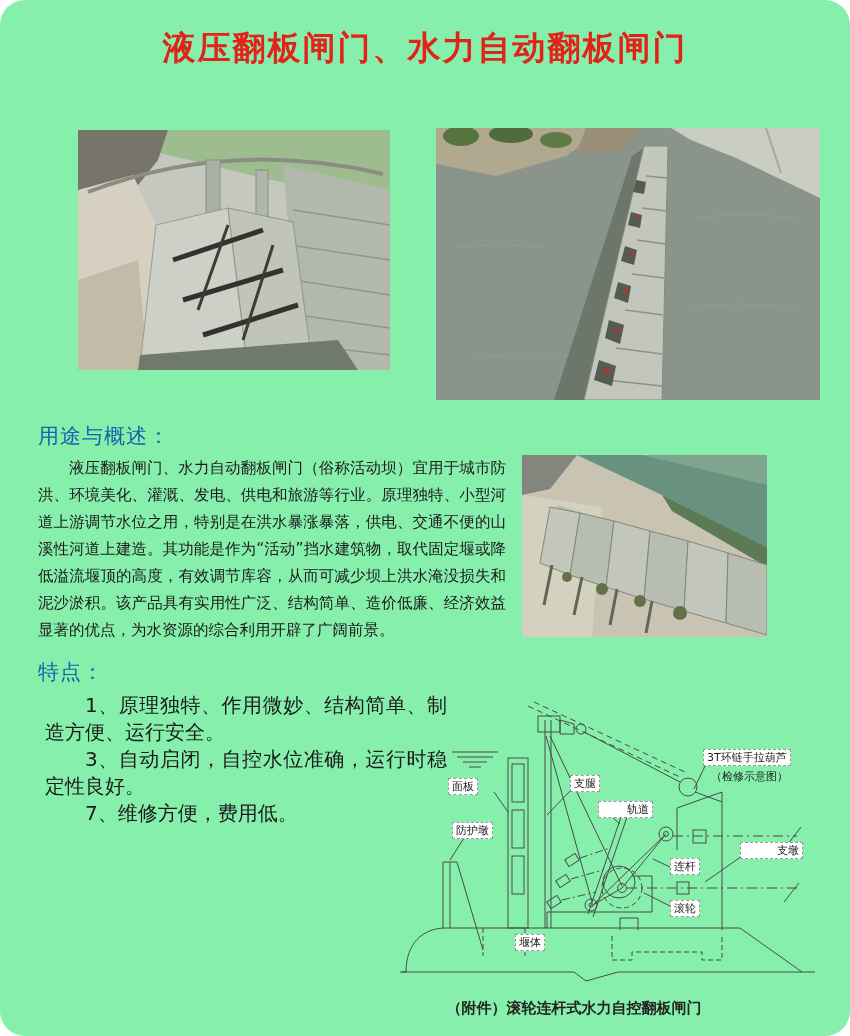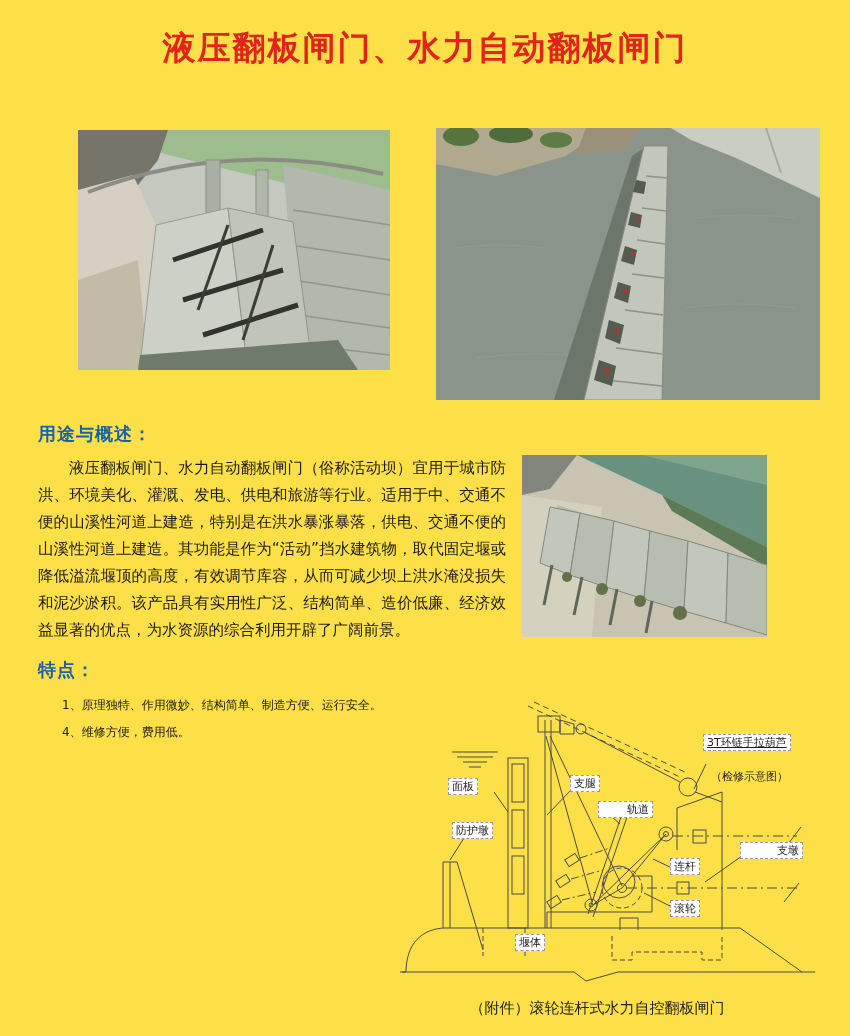--- a/index.html
+++ b/index.html
@@ -1,55 +1,55 @@
 <!DOCTYPE html>
 <html style="--title-color: #e2231a; --accent-color: #1861ac;"><head>
 <meta charset="utf-8">
 <style>
   html,body { margin:0; padding:0; background:#ffffff; }
   .page {
-    position:relative; width:850px; height:1036px; background:#fde047;
-    font-family:"DejaVu Sans", sans-serif; overflow:hidden;
+    position:relative; width:850px; height:1036px; background:#86efac;
+    font-family:"DejaVu Sans", sans-serif; overflow:hidden;border-radius:25px;
   }
   .title {
     position:absolute; top:26px; left:0; width:100%;
     text-align:center; font-size:33px; font-weight:bold;
     color:var(--title-color,#e2231a); letter-spacing:2px;
   }
   .photo { position:absolute; overflow:hidden; }
   .photo svg { display:block; width:100%; height:100%; }
   .photo1 { left:78px;  top:130px; width:312px; height:240px; }
   .photo2 { left:436px; top:128px; width:384px; height:272px; }
   .photo3 { left:522px; top:455px; width:245px; height:182px; }
   .heading {
-    position:absolute; font-size:18px; font-weight:bold;
+    position:absolute; font-size:21px; font-weight:normal;
     color:var(--accent-color,#1861ac); letter-spacing:1px;
   }
   .h-overview { left:38px; top:422px; }
   .h-features { left:38px; top:658px; }
   .overview-body {
     position:absolute; left:38px; top:455px; width:468px;
     font-size:15.5px; line-height:27px; color:#1a1a1a; text-align:justify;
   }
   .overview-body p { margin:0; text-indent:2em; }
   .features {
-    position:absolute; left:38px; top:692px; width:402px;
-    font-size:12px; line-height:27px; color:#1a1a1a; text-align:justify;
+    position:absolute; left:45px; top:692px; width:402px;
+    font-size:20px; line-height:27px; color:#1a1a1a; text-align:justify;
   }
   .features p { margin:0; text-indent:2em; }
   .diagram { position:absolute; left:400px; top:690px; width:450px; height:305px; }
   .diagram svg { position:absolute; left:0; top:0; }
   .dlabel {
     position:absolute; font-size:11px; line-height:15px; color:#222;
     border:1px dashed #999; padding:0 3px; background:#fff; white-space:nowrap;
   }
   .dnote { position:absolute; font-size:11px; line-height:14px; color:#222; white-space:nowrap;text-align:center; }
   .caption {
-    position:absolute; left:427px; top:999px; width:340px;
-    text-align:center; font-size:15px; font-weight:400; color:#222;
+    position:absolute; left:404px; top:999px; width:340px;
+    text-align:center; font-size:15px; font-weight:700; color:#222;
   }
 </style>
 </head>
 <body>
 
 <div class="page">
 
   <div class="title">液压翻板闸门、水力自动翻板闸门</div>
 
   <div class="photo photo1">
@@ -126,21 +126,21 @@
         <circle cx="190" cy="163" r="2.2"></circle>
           <circle cx="181" cy="203" r="2.4"></circle>
         <circle cx="171" cy="243" r="2.6"></circle>
       </g>
     </svg>
   </div>
 
   <div class="heading h-overview">用途与概述：</div>
 
   <div class="overview-body">
-    <p>液压翻板闸门、水力自动翻板闸门（俗称活动坝）宜用于城市防洪、环境美化、灌溉、发电、供电和旅游等行业。适用于中、交通不便的山溪性河道上建造，特别是在洪水暴涨暴落，供电、交通不便的山溪性河道上建造。其功能是作为“活动”挡水建筑物，取代固定堰或降低溢流堰顶的高度，有效调节库容，从而可减少坝上洪水淹没损失和泥沙淤积。该产品具有实用性广泛、结构简单、造价低廉、经济效益显著的优点，为水资源的综合利用开辟了广阔前景。</p>
+    <p>液压翻板闸门、水力自动翻板闸门（俗称活动坝）宜用于城市防洪、环境美化、灌溉、发电、供电和旅游等行业。原理独特、小型河道上游调节水位之用，特别是在洪水暴涨暴落，供电、交通不便的山溪性河道上建造。其功能是作为“活动”挡水建筑物，取代固定堰或降低溢流堰顶的高度，有效调节库容，从而可减少坝上洪水淹没损失和泥沙淤积。该产品具有实用性广泛、结构简单、造价低廉、经济效益显著的优点，为水资源的综合利用开辟了广阔前景。</p>
   </div>
 
   <div class="photo photo3">
     <svg viewBox="0 0 245 182" preserveAspectRatio="none">
       <rect width="245" height="182" fill="#c9c4b2"></rect>
       <polygon points="55,0 245,0 245,92 140,40" fill="#68927f"></polygon>
       <polygon points="120,0 245,0 245,30" fill="#7fa58e"></polygon>
       <polygon points="0,0 55,0 28,34 0,40" fill="#83867c"></polygon>
       <polygon points="140,40 245,92 245,112 150,56" fill="#5c7a55"></polygon>
       <polygon points="0,40 80,52 70,182 0,182" fill="#d5d1bf"></polygon>
@@ -165,21 +165,22 @@
         <circle cx="118" cy="146" r="6"></circle>
           <circle cx="158" cy="158" r="7"></circle>
       </g>
     </svg>
   </div>
 
   <div class="heading h-features">特点：</div>
 
   <div class="features">
     <p>1、原理独特、作用微妙、结构简单、制造方便、运行安全。</p>
-    <p>4、维修方便，费用低。</p>
+    <p>3、自动启闭，自控水位准确，运行时稳定性良好。</p>
+    <p>7、维修方便，费用低。</p>
   </div>
 
   <div class="diagram">
     <svg width="450" height="305" viewBox="0 0 450 305">
       <g stroke="#4a4a4a" stroke-width="1" fill="none">
 
         <line x1="145" y1="30" x2="145" y2="238"></line>
           <line x1="151" y1="30" x2="151" y2="238"></line>
         <rect x="138" y="26" width="22" height="16"></rect>
         <polygon points="160,30 174,34 174,44 160,44"></polygon>
@@ -252,21 +253,21 @@
         <line x1="306" y1="74" x2="294" y2="99"></line>
         <line x1="342" y1="166" x2="305" y2="192"></line>
         <line x1="272" y1="178" x2="253" y2="169"></line>
         <line x1="272" y1="217" x2="244" y2="203"></line>
       </g>
     </svg>
     <div class="dlabel" style="left:48px;  top:88px;">面板</div>
     <div class="dlabel" style="left:52px;  top:132px;">防护墩</div>
     <div class="dlabel" style="left:170px; top:85px;">支腿</div>
     <div class="dlabel" style="left:198px; top:111px;padding-left:28px;">轨道</div>
-    <div class="dlabel" style="left:303px; top:44px;text-decoration:underline;">3T环链手拉葫芦</div>
+    <div class="dlabel" style="left:303px; top:59px;">3T环链手拉葫芦</div>
     <div class="dnote" style="left:311px; top:80px;">（检修示意图）</div>
     <div class="dlabel" style="left:270px; top:168px;text-align:right;">连杆</div>
     <div class="dlabel" style="left:340px; top:152px;padding-left:36px;">支墩</div>
     <div class="dlabel" style="left:270px; top:210px;">滚轮</div>
     <div class="dlabel" style="left:115px; top:244px;">堰体</div>
   </div>
 
   <div class="caption">（附件）滚轮连杆式水力自控翻板闸门</div>
 
 </div>

